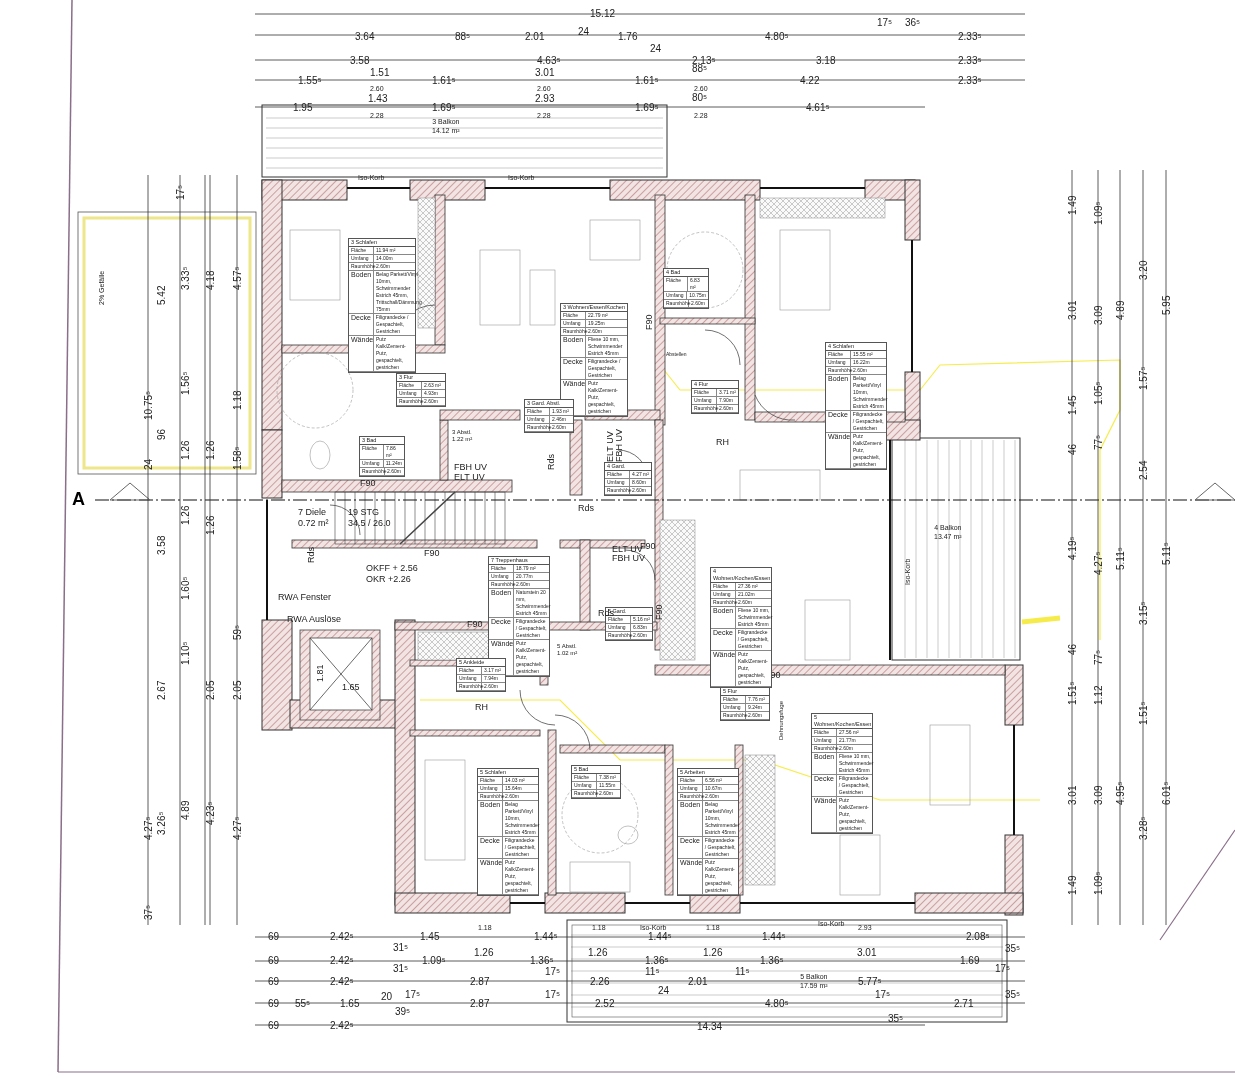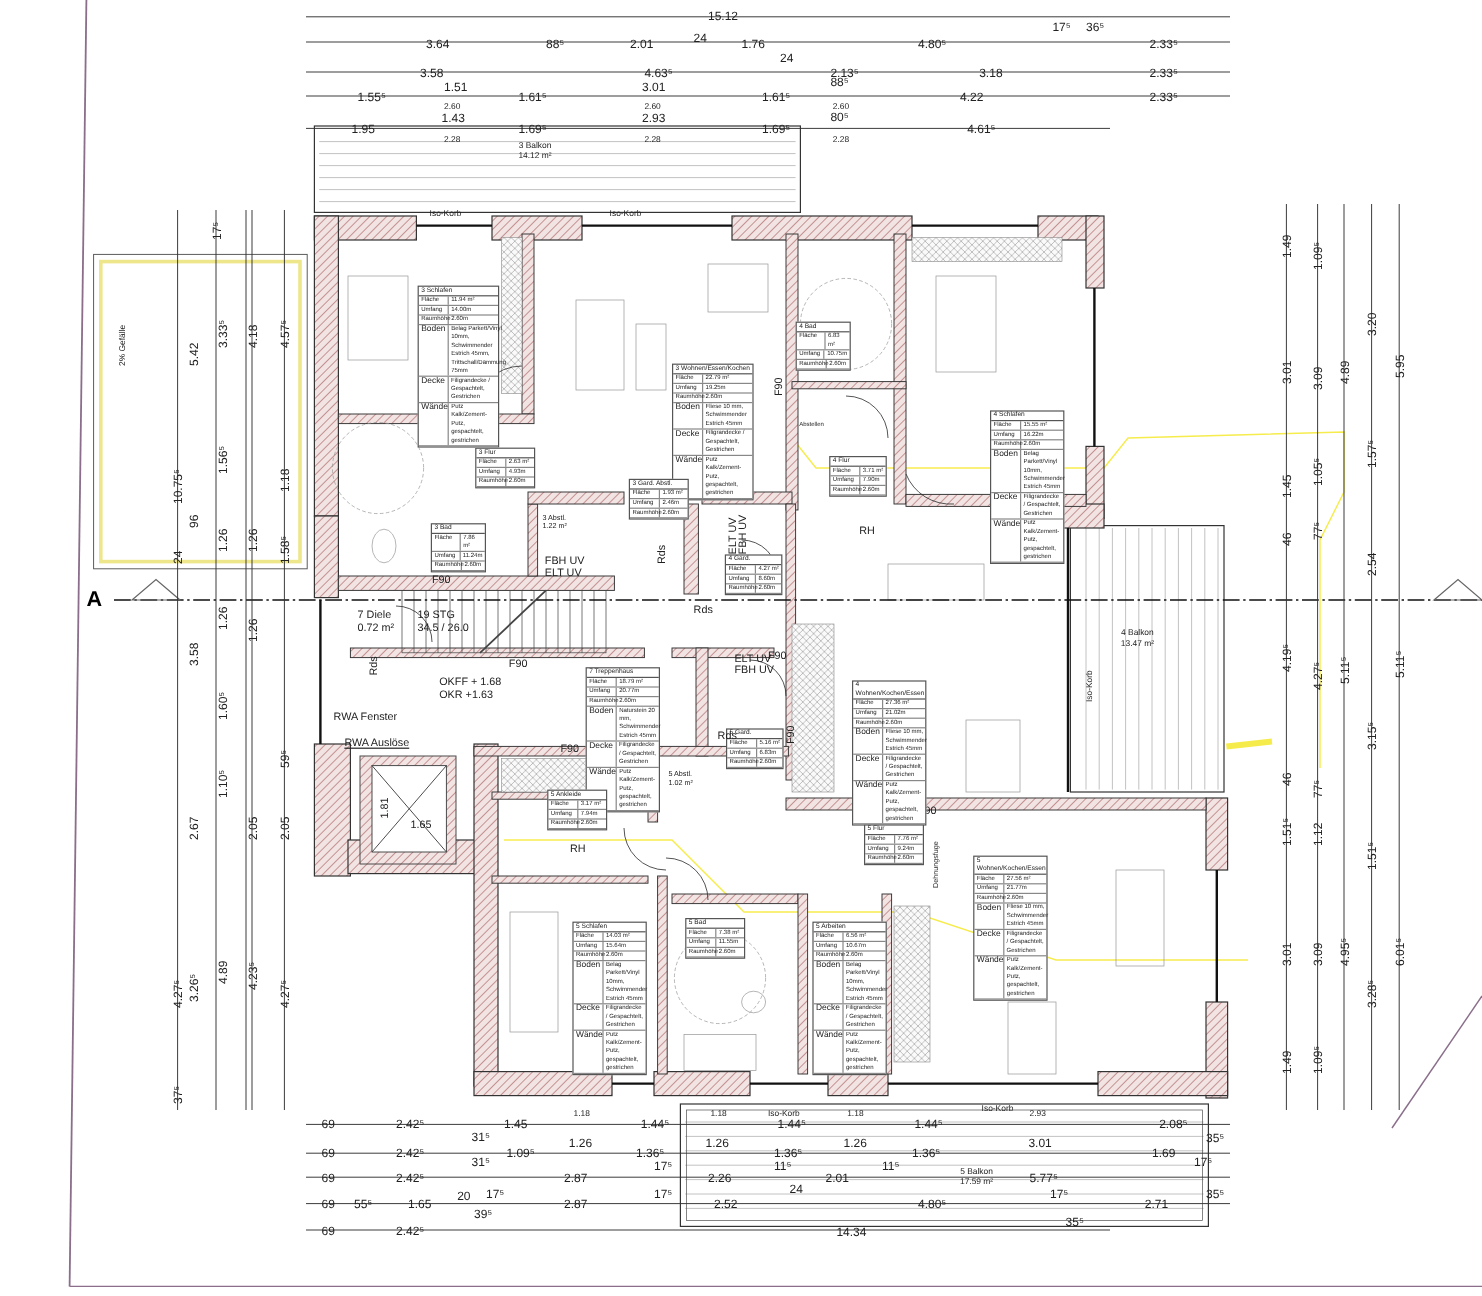--- a/index.html
+++ b/index.html
@@ -849,25 +849,25 @@
 
 <div class="free" style="left:298px;top:507px;line-height:11px">
   <div>7 Diele</div>
     <div>0.72 m²</div>
 </div>
 <div class="free" style="left:348px;top:507px;line-height:11px">
   <div>19 STG</div>
     <div>34.5 / 26.0</div>
 </div>
 <div class="free" style="left:366px;top:563px;line-height:11px">
-  <div>OKFF + 1.68</div>
-    <div>OKR +1.63</div>
+  <div>OKFF + 2.56</div>
+    <div>OKR +2.26</div>
 </div>
 <div class="free" style="left:278px;top:592px;">RWA Fenster</div>
-<div class="free" style="left:287px;top:614px;text-decoration:underline;">RWA Auslöse</div>
+<div class="free" style="left:287px;top:614px;">RWA Auslöse</div>
 
 <div class="free" style="left:454px;top:462px;line-height:10px">
   <div>FBH UV</div>
     <div>ELT UV</div>
 </div>
 <div class="free" style="left:612px;top:545px;line-height:9px">
   <div>ELT UV</div>
     <div>FBH UV</div>
 </div>
 <div class="free vert" style="left:606px;top:462px;line-height:9px">

